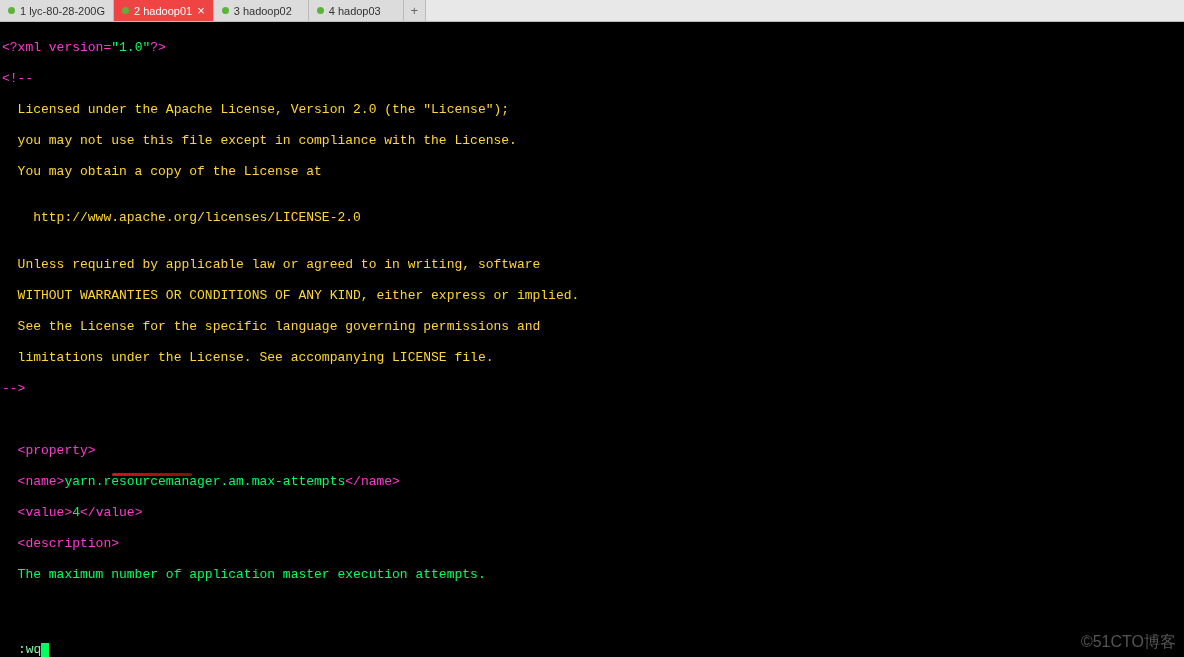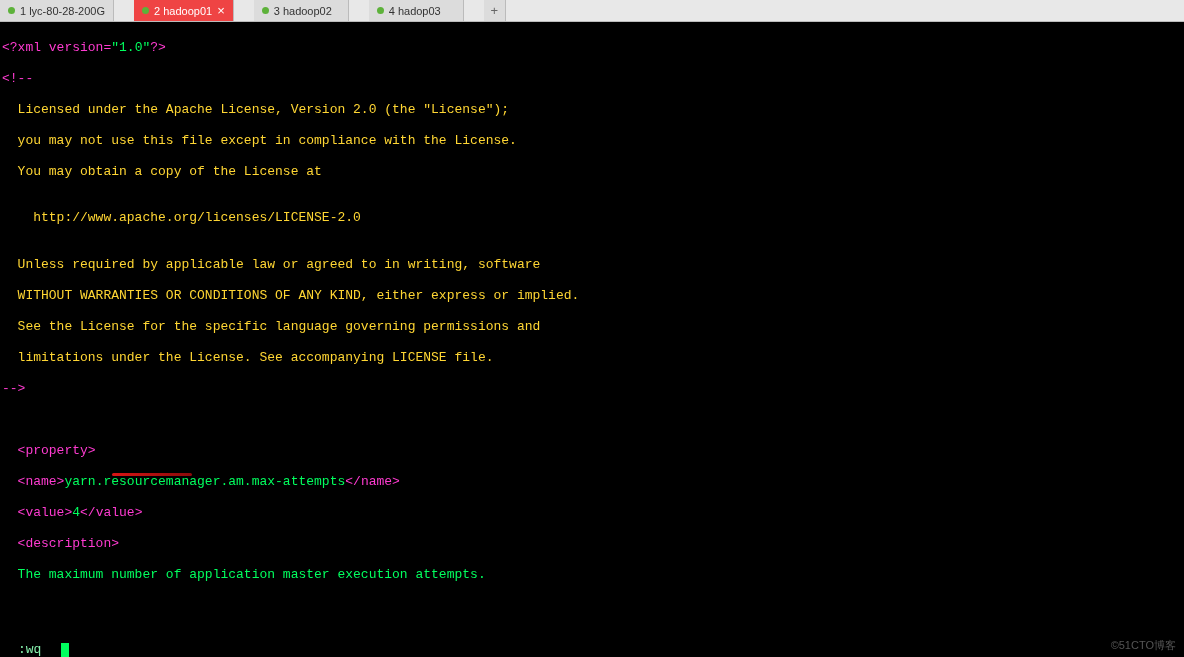--- a/index.html
+++ b/index.html
@@ -1,15 +1,15 @@
 <!DOCTYPE html>
 <html><head>
 <meta charset="utf-8">
 <style>
-* { margin: 0; padding: 0; box-sizing: border-box; gap: 20px; }
+* { margin: 0; padding: 0; box-sizing: border-box; }
 body {
   background: #000;
   font-family: "Consolas", "Courier New", monospace;
   font-size: 13px;
   width: 1184px;
   height: 657px;
   overflow: hidden;
   position: relative;
 }
 .tabbar {
@@ -75,21 +75,21 @@
   display: inline-block;
   width: 8px; height: 14px;
   background: #00ff5e;
   vertical-align: bottom;
 }
 .watermark {
   position: absolute;
   right: 8px; bottom: 4px;
   color: #555;
   font-family: Arial, sans-serif;
-  font-size: 11px;
+  font-size: 16px;
 }
 .underline {
   position: absolute;
   width: 80px; height: 3px;
   background: linear-gradient(90deg, #d91414, #8a0a0a);
   border-radius: 2px;
 }
 </style>
 </head>
 <body>

